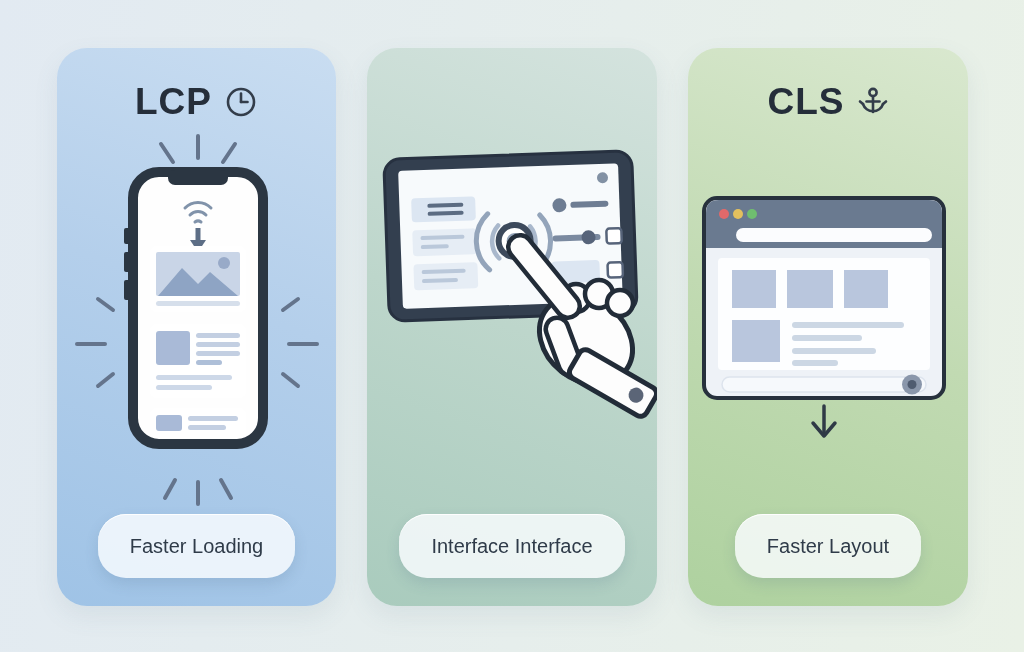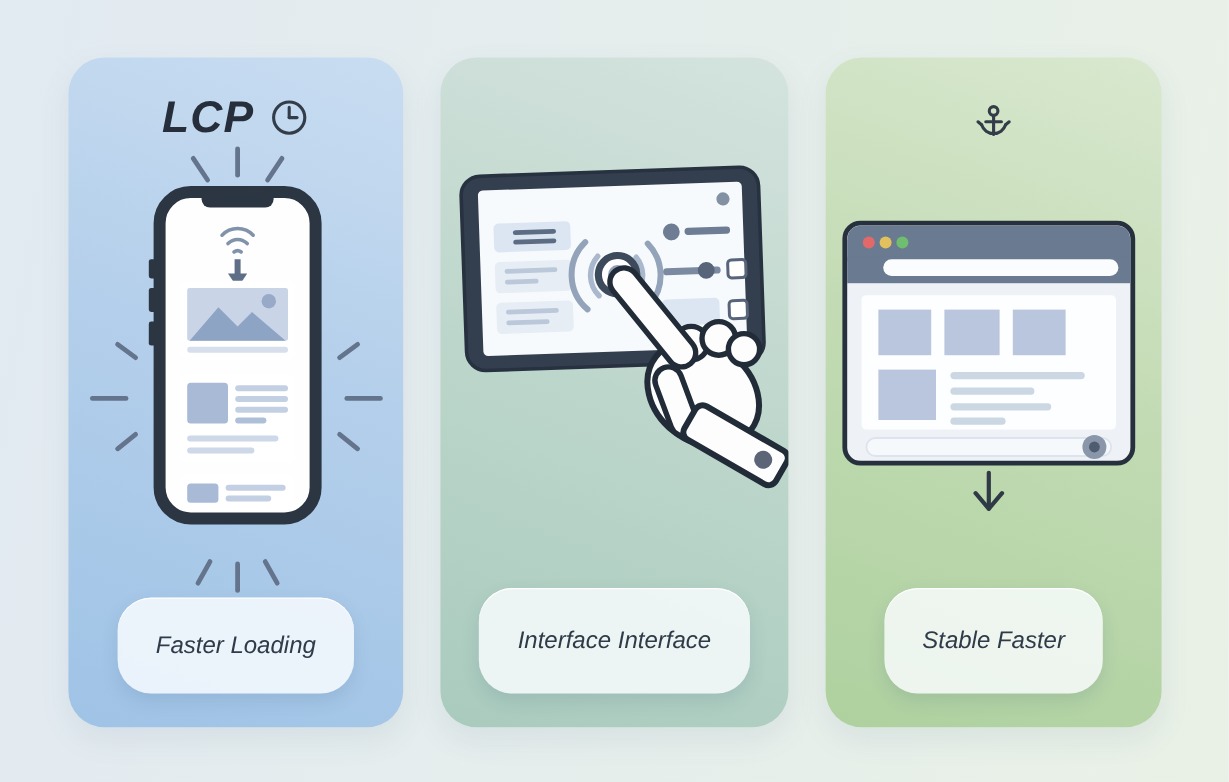--- a/index.html
+++ b/index.html
@@ -3,21 +3,21 @@
 <meta charset="utf-8">
 <style>
   html,body{margin:0;padding:0;}
   body{
     width:1024px;height:652px;overflow:hidden;
     background:linear-gradient(100deg,#e2eaf2 0%,#e6eeec 55%,#e9f1e6 100%);
     font-family:"Liberation Sans","DejaVu Sans",sans-serif;
   }
   .cards{
     position:absolute;left:57px;top:48px;right:56px;
-    display:flex;gap:31px;height:558px;font-style:italic;
+    display:flex;gap:31px;height:558px;
   }
   .card{
     flex:1;border-radius:30px;display:flex;flex-direction:column;align-items:center;
     box-shadow:0 10px 24px rgba(90,115,140,0.10);
   }
   .card-lcp{background:linear-gradient(200deg,#c9ddf1 0%,#b4cfeb 45%,#9fc3e6 100%);}
   .card-inp{background:linear-gradient(200deg,#d4e3de 0%,#bdd6cb 50%,#a9cbbd 100%);}
   .card-cls{background:linear-gradient(200deg,#d9e8cf 0%,#c1dab2 50%,#aed19f 100%);}
   .metric-row{
     display:flex;align-items:center;gap:12px;margin-top:28px;height:52px;
@@ -25,21 +25,21 @@
   .metric-title{
     font-size:37px;font-weight:bold;color:#252e3a;letter-spacing:1px;
   }
   .metric-icon{display:flex;align-items:center;}
   .illustration{
     flex:1;display:flex;align-items:center;justify-content:center;width:100%;
   }
   .pill{
     margin-bottom:28px;height:56px;border-radius:28px;
     display:flex;align-items:center;justify-content:center;
-    padding:16px 32px;
+    padding:4px 32px;
     background:rgba(250,253,255,0.82);
     box-shadow:0 6px 14px rgba(70,100,130,0.16), inset 0 1px 0 rgba(255,255,255,0.9);
     font-size:20px;color:#2f3b49;white-space:nowrap;
   }
 </style>
 </head>
 <body>
 
 <div class="cards">
 
@@ -175,20 +175,21 @@
             <circle cx="26" cy="-1" r="7.5" fill="#5b6577"></circle>
           </g>
         </g>
       </svg>
     </div>
     <div class="pill">Interface Interface</div>
   </div>
 
   <div class="card card-cls">
     <div class="metric-row">
+      <span class="metric-title">CLS</span>
       <span class="metric-icon">
         <svg width="32" height="34" viewBox="0 0 32 34">
           <g stroke="#333d4a" stroke-width="2.6" fill="none" stroke-linecap="round">
             <circle cx="16" cy="7.5" r="3.6"></circle>
             <line x1="16" y1="11.2" x2="16" y2="27"></line>
             <line x1="9.5" y1="16.5" x2="22.5" y2="16.5"></line>
             <path d="M 6 19 A 10.5 10.5 0 0 0 26 19"></path>
             <path d="M 6 19 L 3 16.5"></path>
             <path d="M 26 19 L 29 16.5"></path>
           </g>
@@ -223,16 +224,16 @@
           <circle cx="224" cy="194.5" r="10" fill="#8a97ab"></circle>
           <circle cx="224" cy="194.5" r="4.5" fill="#4f5c70"></circle>
         </g>
 
         <g stroke="#2f3a46" stroke-width="3.5" fill="none" stroke-linecap="round" stroke-linejoin="round">
           <line x1="136" y1="216" x2="136" y2="244"></line>
           <polyline points="125,233 136,246 147,233"></polyline>
         </g>
       </svg>
     </div>
-    <div class="pill">Stable Faster</div>
+    <div class="pill">Faster Layout</div>
   </div>
 
 </div>
 
 </body></html>

